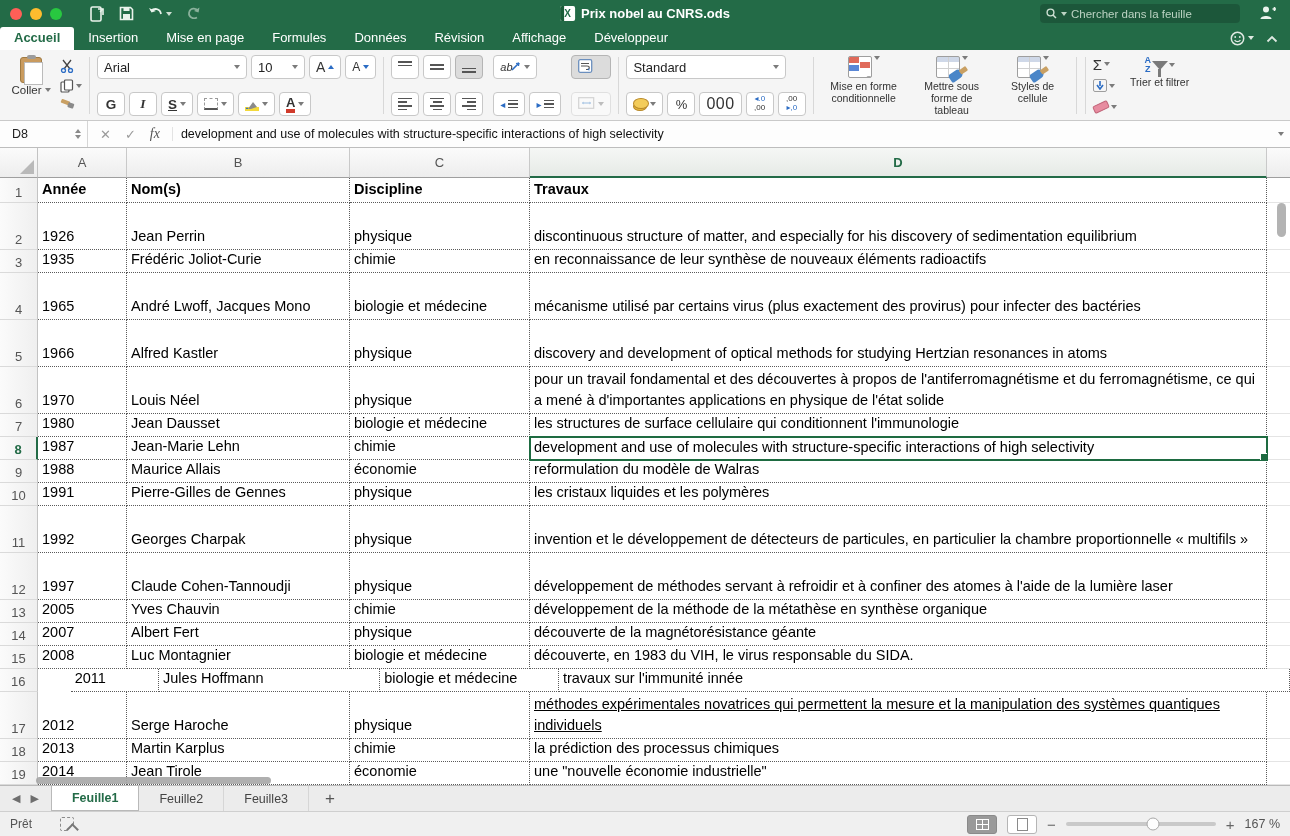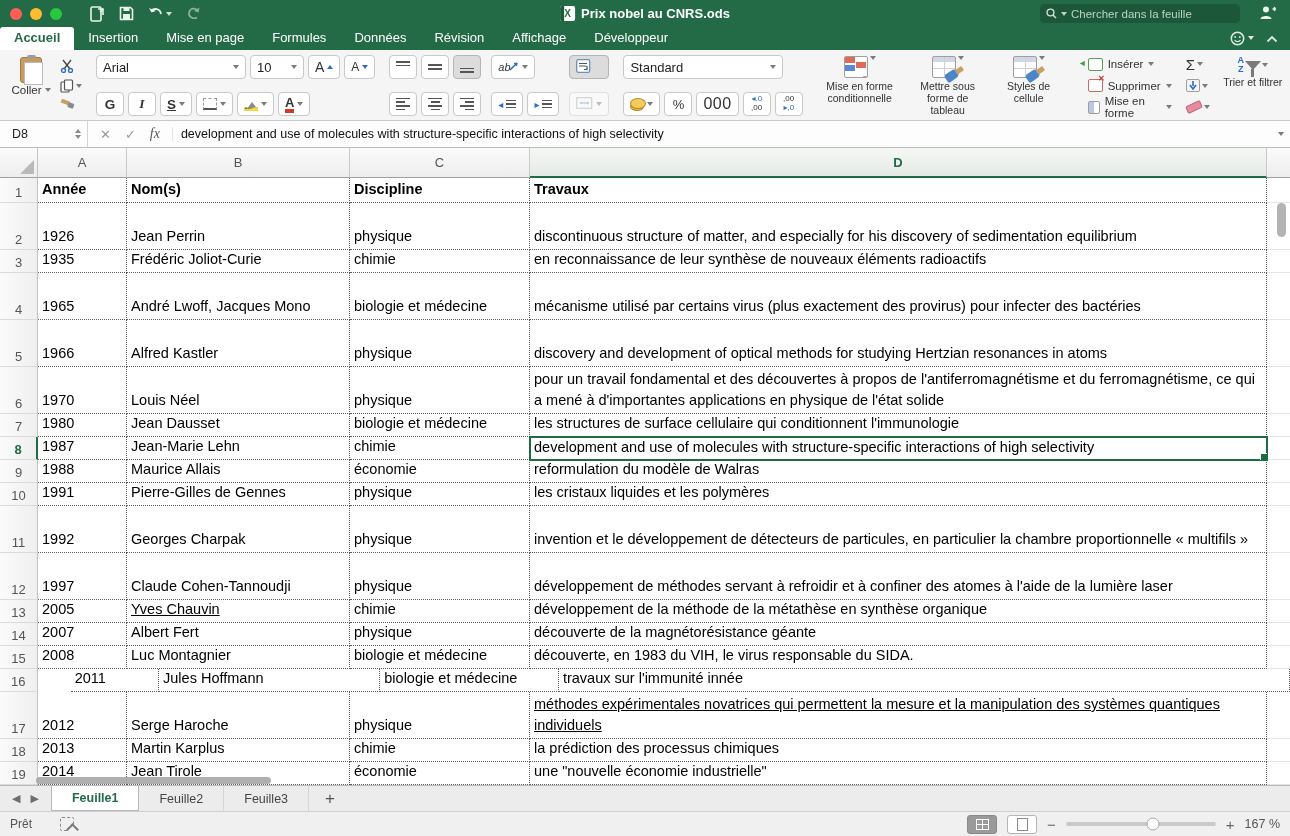--- a/index.html
+++ b/index.html
@@ -451,37 +451,20 @@
             <span class="minigrid">
               <span class="brushov"></span>
             </span>
             <span class="caret"></span>
           </span>
         <span>Styles de cellule</span>
       </div>
     </div>
     <div class="rdiv"></div>
 
-    <div class="stack3" style="width:120px">
-      <span class="tinybtn">
-          <span class="ic12 ins" style="margin-left:9px"></span>
-          <span>Insérer</span>
-          <span class="caret"></span>
-        </span>
-      <span class="tinybtn">
-          <span class="ic12 del" style="margin-left:9px"></span>
-          <span>Supprimer</span>
-          <span class="caret"></span>
-        </span>
-      <span class="tinybtn">
-          <span class="ic12 fmt" style="margin-left:9px"></span>
-          <span>Mise en forme</span>
-          <span class="caret"></span>
-        </span>
-    </div>
     <div class="rdiv"></div>
 
     <div class="rgroup" style="flex-direction:row; gap:8px;">
       <div class="sumcol">
         <span class="tinybtn">
             <span style="font-size:15px;color:#333">Σ</span>
             <span class="caret"></span>
           </span>
         <span class="tinybtn">
             <span style="width:14px;height:13px;border:1px solid #9e9e9e;border-radius:2px;display:inline-flex;align-items:center;justify-content:center;">
@@ -629,21 +612,21 @@
           <div class="rowhead">12</div>
           <div class="cell nowrap" style="width: 89px;">1997</div>
           <div class="cell nowrap" style="width: 223px;">Claude Cohen-Tannoudji</div>
           <div class="cell nowrap" style="width: 180px;">physique</div>
           <div class="cell" style="width: 737px;">développement de méthodes servant à refroidir et à confiner des atomes à l'aide de la lumière laser</div>
           <div class="sliver-cell"></div>
         </div>
         <div class="grow" style="height: 23px;">
           <div class="rowhead">13</div>
           <div class="cell nowrap" style="width: 89px;">2005</div>
-          <div class="cell nowrap" style="width: 223px; text-decoration: underline;">Yves Chauvin</div>
+          <div class="cell nowrap" style="width: 223px;">Yves Chauvin</div>
           <div class="cell nowrap" style="width: 180px;">chimie</div>
           <div class="cell" style="width: 737px;">développement de la méthode de la métathèse en synthèse organique</div>
           <div class="sliver-cell"></div>
         </div>
         <div class="grow" style="height: 23px;">
           <div class="rowhead">14</div>
           <div class="cell nowrap" style="width: 89px;">2007</div>
           <div class="cell nowrap" style="width: 223px;">Albert Fert</div>
           <div class="cell nowrap" style="width: 180px;">physique</div>
           <div class="cell" style="width: 737px;">découverte de la magnétorésistance géante</div>

